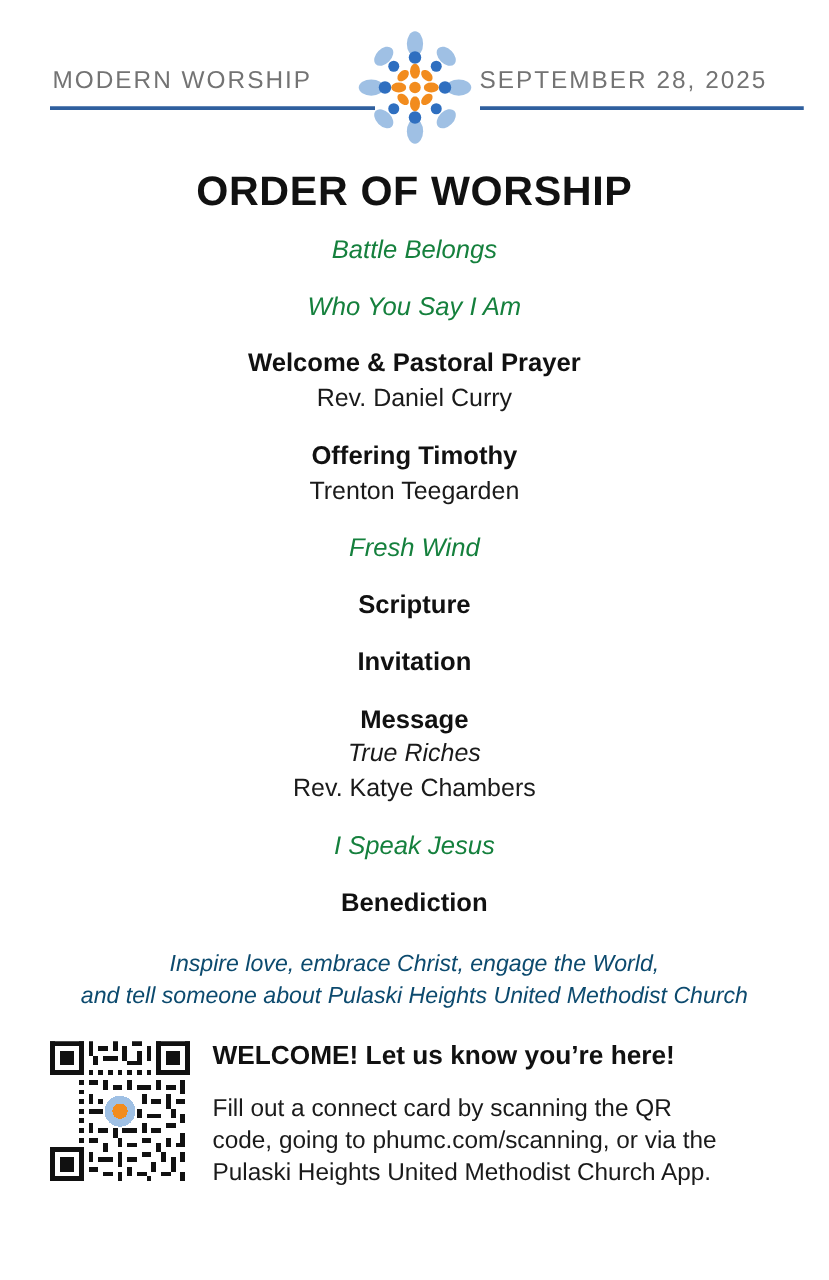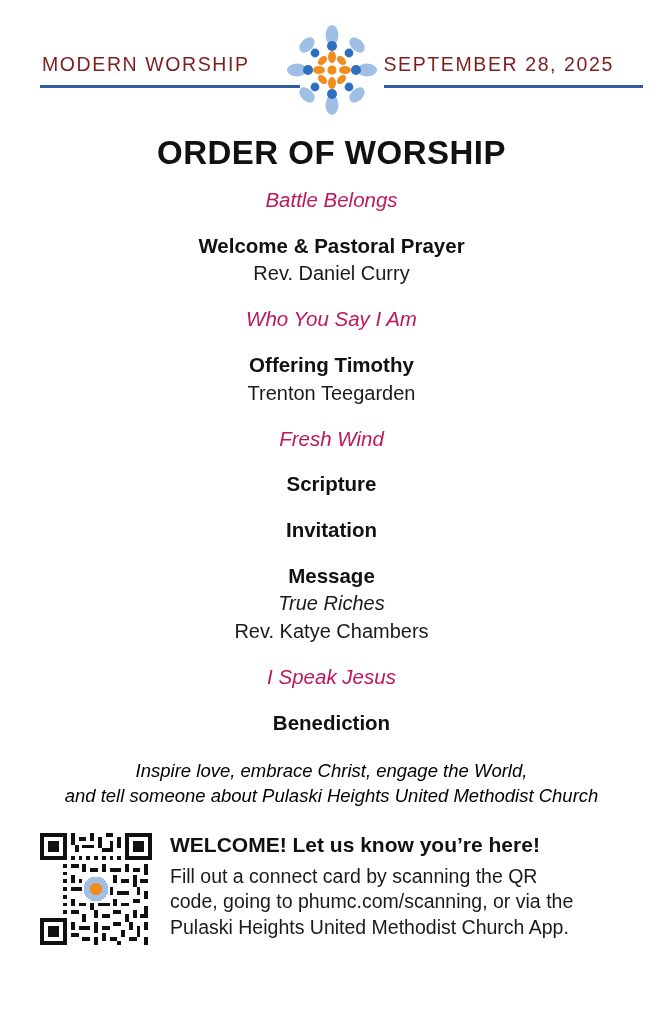--- a/index.html
+++ b/index.html
@@ -33,21 +33,21 @@
   .header-side {
     flex: 1 1 0;
     display: flex;
     flex-direction: column;
     align-items: stretch;
   }
   .header-side .label {
     font-size: 19.5px;
     letter-spacing: 1.6px;
     font-weight: 500;
-    color: #7f1d1d;
+    color: #737373;
     padding-bottom: 9px;
     white-space: nowrap;
   }
   .header-left .label { text-align: left; padding-left: 22px; }
   .header-right .label { text-align: left; padding-right: 16px; }
   .rule {
     height: 3px;
     background: #2f5f9e;
     width: 100%;
   }
@@ -79,21 +79,21 @@
     text-align: center;
   }
   .item {
     margin-bottom: 0;
   }
   .item + .item { margin-top: 18px; }
   .line-song {
     font-size: 20.5px;
     font-style: italic;
     font-weight: 500;
-    color: #be185d;
+    color: #15803d;
     line-height: 1.35;
   }
   .line-head {
     font-size: 20.5px;
     font-weight: bold;
     color: #111111;
     line-height: 1.35;
   }
   .line-sub {
     font-size: 20px;
@@ -106,21 +106,21 @@
     font-style: italic;
     font-weight: 400;
     color: #1a1a1a;
     line-height: 1.4;
   }
 
   
   .tagline {
     margin-top: 22px;
     text-align: center;
-    color: #000000;
+    color: #0c4a6e;
     font-style: italic;
     font-size: 18.5px;
     line-height: 1.35;
   }
 
   
   .footer {
     display: flex;
     align-items: flex-start;
     margin-top: 24px;
@@ -133,21 +133,21 @@
     width: 112px;
     height: 112px;
     position: relative;
   }
   .qr svg { display: block; }
   .footer-text { flex: 1 1 auto; }
   .welcome {
     font-size: 21px;
     font-weight: bold;
     color: #111111;
-    margin-bottom: 7px;
+    margin-bottom: 18px;
   }
   .connect {
     font-size: 19.5px;
     color: #1a1a1a;
     line-height: 1.32;
   }
 </style>
 </head>
 <body>
 
@@ -209,26 +209,26 @@
 
   <div class="title">ORDER OF WORSHIP</div>
 
   <div class="order">
 
     <div class="item">
       <div class="line-song">Battle Belongs</div>
     </div>
 
     <div class="item">
+      <div class="line-song">Who You Say I Am</div>
+    </div>
+
+    <div class="item">
       <div class="line-head">Welcome &amp; Pastoral Prayer</div>
       <div class="line-sub">Rev. Daniel Curry</div>
-    </div>
-
-    <div class="item">
-      <div class="line-song">Who You Say I Am</div>
     </div>
 
 
     <div class="item">
       <div class="line-head">Offering Timothy</div>
       <div class="line-sub">Trenton Teegarden</div>
     </div>
 
     <div class="item">
       <div class="line-song">Fresh Wind</div>

